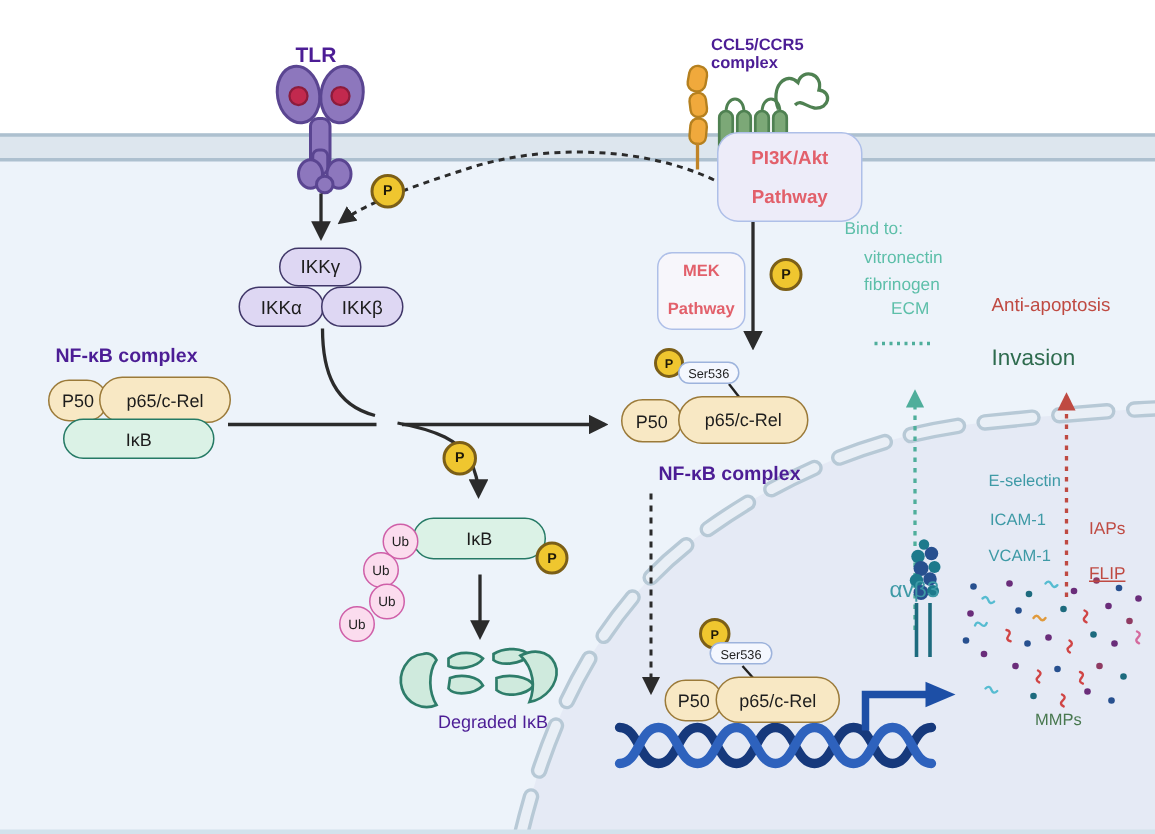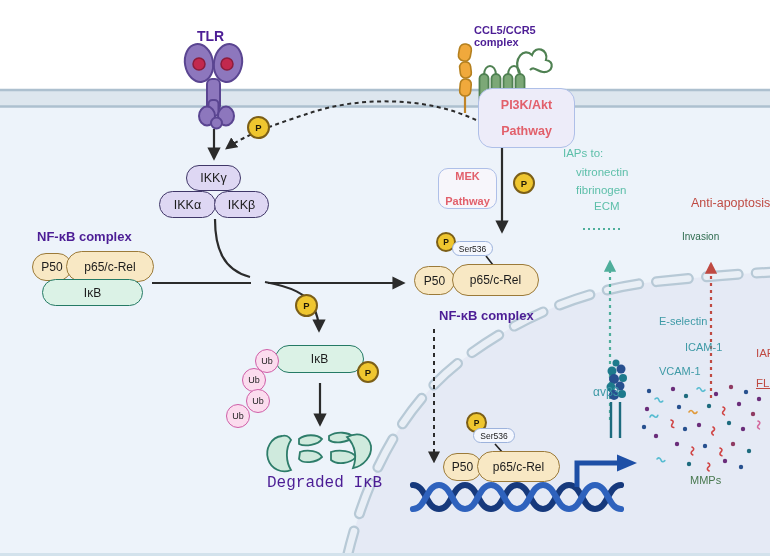--- a/index.html
+++ b/index.html
@@ -5,21 +5,21 @@
   html,body{margin:0;padding:0;background:#fff;}
   .canvas{
     position:relative;width:770px;height:556px;overflow:hidden;
     font-family:"Liberation Sans",sans-serif;background:#ffffff;
   }
   svg.layer{position:absolute;left:0;top:0;}
   .t{position:absolute;white-space:nowrap;color:#4c1d95;font-size:12px;line-height:1.1;}
   .bold{font-weight:bold;}
   .teal{color:var(--teal-text,#5dbfa9);}
   .tealblue{color:var(--teal-blue-text,#3e9aa6);padding-left:29px;}
-  .redout{color:var(--outcome-red,#bf4a42);margin-left:30px;}
+  .redout{color:var(--outcome-red,#bf4a42);}
   .greendark{color:var(--green-dark,#2e6b4e);}
   .greenmmp{color:var(--green-mmp,#48784f);}
   .pill{
     position:absolute;display:flex;align-items:center;justify-content:center;
     border-radius:999px;font-size:12px;color:#1c1c1c;box-sizing:border-box;
   }
   .tan{background:var(--tan-bg,#f8e8c4);border:1.6px solid var(--tan-border,#9b7a39);}
   .mint{background:var(--mint-bg,#dbf2e6);border:1.6px solid var(--mint-border,#257a65);}
   .lav{background:var(--lavender-bg,#ded7f3);border:1.6px solid var(--lavender-border,#403768);font-size:12.5px;text-align:right;}
   .pbadge{
@@ -218,21 +218,21 @@
   <div class="t" style="left:474px;top:24px;font-size:11px;font-weight:600;">
     <span>CCL5/CCR5</span><br>
     <span>complex</span>
   </div>
 
   <div class="pathbox pi3kbox twoline" style="left:478px;top:88px;width:97px;height:60px;">
     <span>PI3K/Akt</span>
     <span>Pathway</span>
   </div>
 
-  <div class="pathbox mekbox twoline" style="left:438px;top:168px;width:59px;height:41px;">
+  <div class="pathbox mekbox twoline" style="left:438px;top:168px;width:59px;height:52px;">
     <span>MEK</span>
     <span>Pathway</span>
   </div>
 
   <div class="pill lav" style="left:186px;top:165px;width:55px;height:26px;">IKKγ</div>
   <div class="pill lav" style="left:159px;top:191px;width:57px;height:27px;">IKKα</div>
   <div class="pill lav" style="left:214px;top:191px;width:55px;height:27px;">IKKβ</div>
 
   <span class="t bold" style="left:37px;top:230px;font-size:13px;">NF-κB complex</span>
   <div class="pill tan" style="left:32px;top:253px;width:40px;height:28px;">P50</div>
@@ -243,44 +243,44 @@
   <div class="pbadge" style="left:295px;top:294px;width:23px;height:23px;">P</div>
   <div class="pbadge" style="left:513px;top:172px;width:22px;height:22px;">P</div>
 
   <div class="pill mint" style="left:275px;top:345px;width:89px;height:28px;">IκB</div>
   <div class="pbadge" style="left:357px;top:361px;width:22px;height:22px;">P</div>
   <div class="ubadge" style="left:255px;top:349px;width:24px;height:24px;">Ub</div>
   <div class="ubadge" style="left:242px;top:368px;width:24px;height:24px;">Ub</div>
   <div class="ubadge" style="left:246px;top:389px;width:24px;height:24px;">Ub</div>
   <div class="ubadge" style="left:226px;top:404px;width:24px;height:24px;">Ub</div>
 
-  <span class="t" style="left:267px;top:475px;font-size:16px;font-family:Liberation Mono, monospace;">Degraded IκB</span>
+  <span class="t" style="left:292px;top:475px;font-size:12px;">Degraded IκB</span>
 
   <div class="pbadge" style="left:436px;top:232px;width:20px;height:20px;font-size:8.5px;">P</div>
   <div class="sertag" style="left:452px;top:241px;width:41px;height:15px;">Ser536</div>
   <div class="pill tan" style="left:414px;top:266px;width:41px;height:29px;">P50</div>
   <div class="pill tan" style="left:452px;top:264px;width:87px;height:32px;">p65/c-Rel</div>
   <span class="t bold" style="left:439px;top:309px;font-size:13px;">NF-κB complex</span>
 
   <div class="pbadge" style="left:466px;top:412px;width:21px;height:21px;font-size:8.5px;">P</div>
   <div class="sertag" style="left:473px;top:428px;width:42px;height:15px;">Ser536</div>
   <div class="pill tan" style="left:443px;top:453px;width:39px;height:28px;">P50</div>
   <div class="pill tan" style="left:477px;top:451px;width:83px;height:31px;">p65/c-Rel</div>
 
-  <span class="t teal" style="left:563px;top:147px;font-size:11.5px;">IAPs to:</span>
+  <span class="t teal" style="left:563px;top:147px;font-size:11.5px;">Bind to:</span>
   <span class="t teal" style="left:576px;top:166px;font-size:11.5px;">vitronectin</span>
   <span class="t teal" style="left:576px;top:184px;font-size:11.5px;">fibrinogen</span>
   <span class="t teal" style="left:582px;top:200px;font-size:11.5px;margin-left:12px;">ECM</span>
 
   <span class="t redout" style="left:661px;top:197px;font-size:12.5px;">Anti-apoptosis</span>
-  <span class="t greendark" style="left:682px;top:231px;font-size:10px;">Invasion</span>
+  <span class="t greendark" style="left:661px;top:231px;font-size:15px;">Invasion</span>
 
   <span class="t tealblue" style="left:630px;top:315px;font-size:11px;">E-selectin</span>
-  <span class="t tealblue" style="left:631px;top:341px;font-size:11px;margin-left:25px;">ICAM-1</span>
+  <span class="t tealblue" style="left:631px;top:341px;font-size:11px;">ICAM-1</span>
   <span class="t tealblue" style="left:630px;top:365px;font-size:11px;text-align:right;">VCAM-1</span>
-  <span class="t tealblue" style="left:564px;top:386px;font-size:12px;">αvβ3</span>
+  <span class="t tealblue" style="left:564px;top:386px;font-size:15px;">αvβ3</span>
 
   <span class="t redout" style="left:726px;top:347px;font-size:11.5px;">IAPs</span>
   <span class="t redout" style="left:726px;top:377px;font-size:11.5px;text-decoration:underline;">FLIP</span>
 
   <span class="t greenmmp" style="left:690px;top:474px;font-size:11px;">MMPs</span>
 
 </div>
 
 </body></html>

